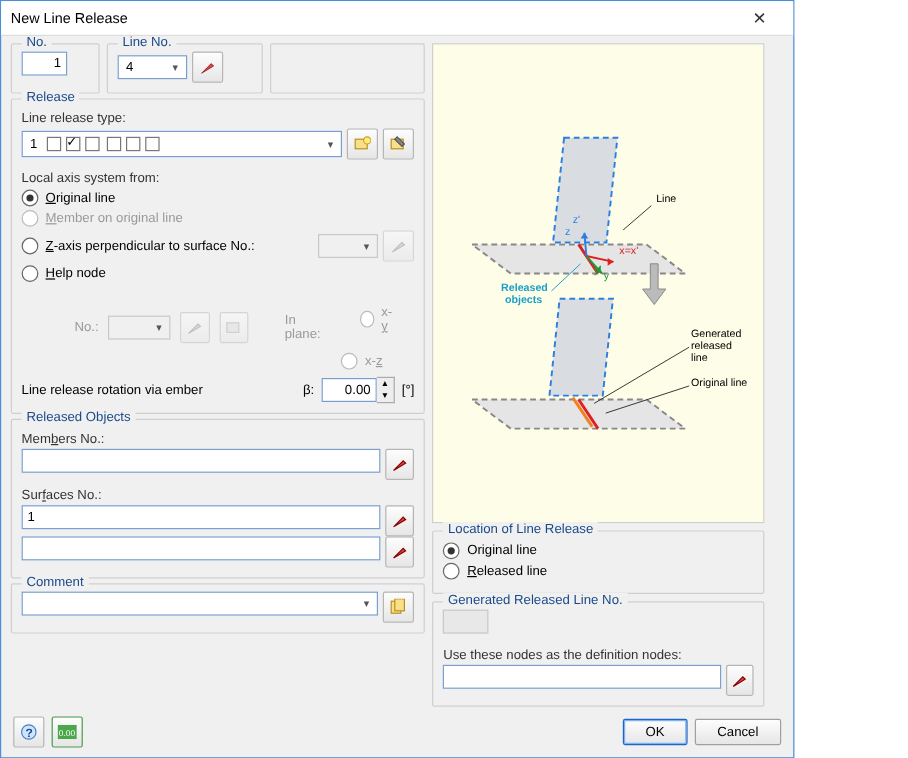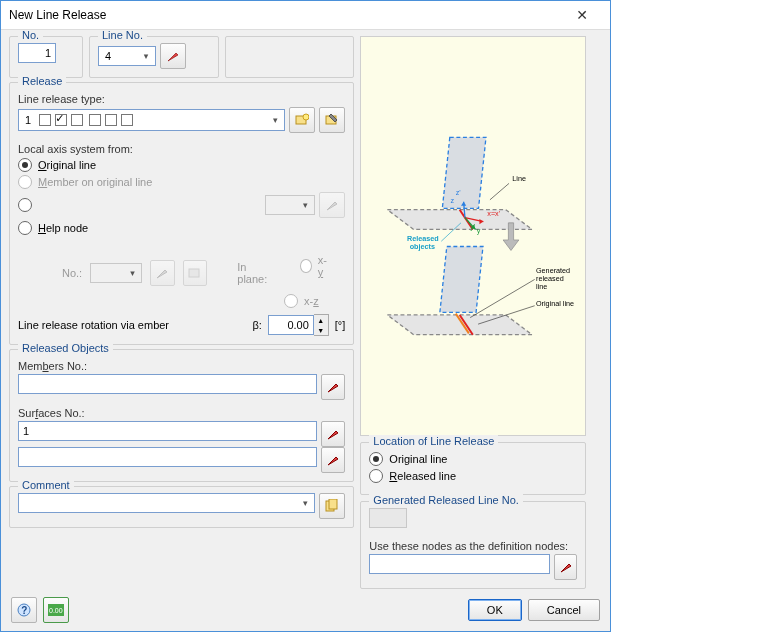--- a/index.html
+++ b/index.html
@@ -1,16 +1,16 @@
 <!DOCTYPE html>
 <html><head>
 <meta charset="utf-8">
 <style>
 html,body{margin:0;padding:0;font-family:"Segoe UI",Tahoma,sans-serif;font-size:11px;color:#000;background:#fff}
-.window{width:611px;height:632px;border:1px solid #4a90d9;display:flex;flex-direction:column;box-sizing:border-box;background:#f0f0f0}
+.window{width:662px;height:632px;border:1px solid #4a90d9;display:flex;flex-direction:column;box-sizing:border-box;background:#f0f0f0}
 .titlebar{height:28px;background:#fff;display:flex;align-items:center;padding:0 8px;border-bottom:1px solid #ddd}
 .titlebar .title{flex:1;font-size:12px}
 .titlebar .close{width:40px;height:20px;display:flex;align-items:center;justify-content:center;font-size:14px;color:#333;cursor:pointer}
 .body{flex:1;display:flex;padding:6px 24px 4px 8px;gap:6px;overflow:hidden}
 .left{flex:1.05;display:flex;flex-direction:column;gap:4px}
 .right{flex:1;display:flex;flex-direction:column;gap:6px}
 .row-top{display:flex;gap:6px}
 .fieldset{border:1px solid #cfcfcf;border-radius:2px;padding:6px 8px 8px 8px;position:relative;background:#f0f0f0}
 .fieldset .legend{position:absolute;top:-8px;left:8px;background:#f0f0f0;padding:0 4px;color:#1a4a8a;font-size:11px}
 .num-input{width:38px;height:20px;border:1px solid #7a9ecf;background:#fff;text-align:right;padding:0 4px;font-size:11px;box-sizing:border-box}
@@ -112,20 +112,21 @@
           <span class="radio checked"></span>
           <span><u>O</u><span>riginal line</span></span>
         </div>
         <div class="radio-row">
           <span class="radio disabled"></span>
           <span class="disabled-text"><u>M</u>ember on original line</span>
         </div>
         <div class="radio-row" style="justify-content:space-between">
           <div style="display:flex;align-items:center;gap:6px">
             <span class="radio"></span>
+            <span><u>Z</u>-axis perpendicular to surface No.:</span>
           </div>
           <div style="display:flex;gap:4px;align-items:center">
             <div class="combo disabled-text" style="width:50px;background:#f0f0f0;border-color:#c8c8c8">
                 <span class="val"></span>
                 <span class="arrow">▾</span>
               </div>
             <div class="icon-btn disabled">
                 <svg width="14" height="14">
                   <path d="M2 12 L10 4 L12 6 Z" fill="#bbb" stroke="#888"></path>
                 </svg>

